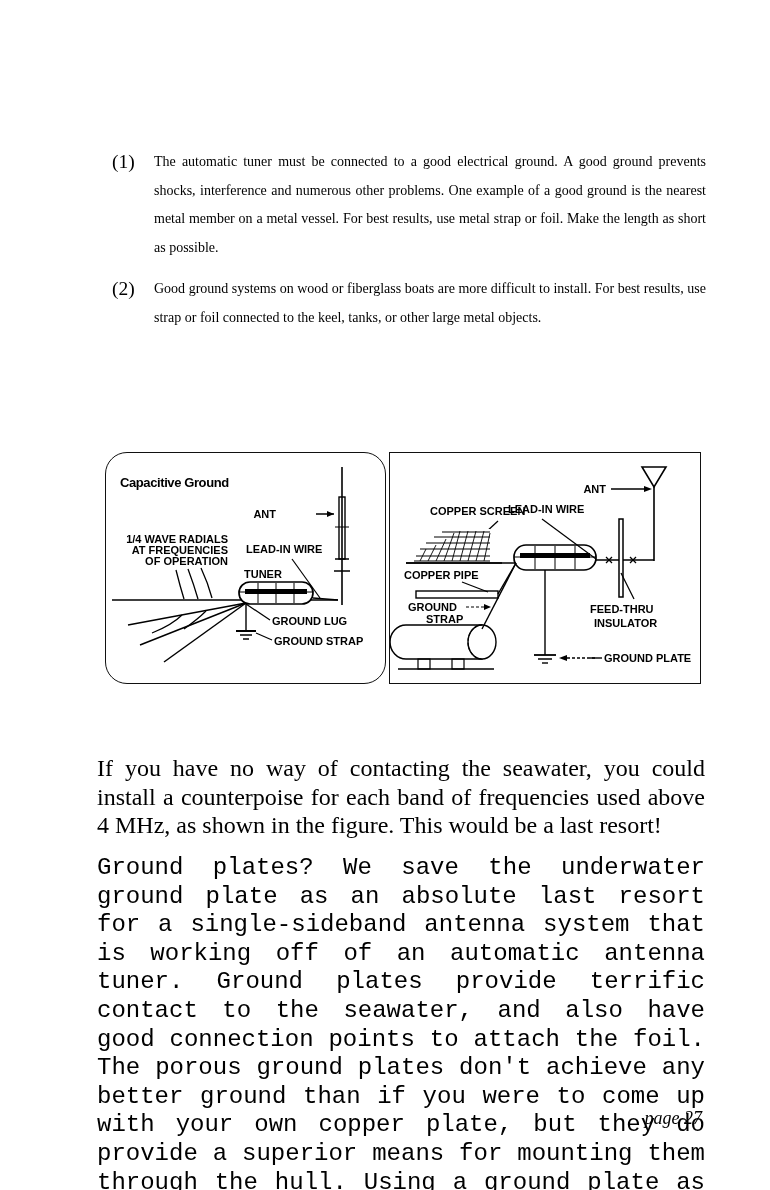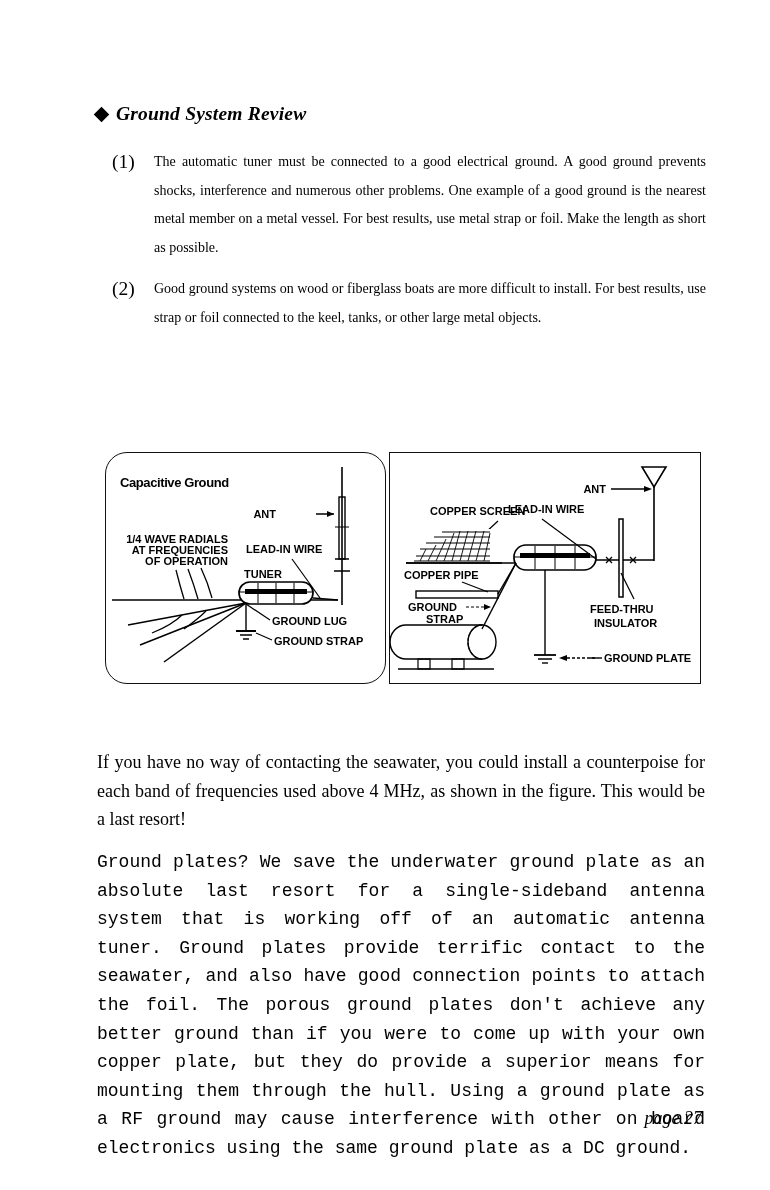--- a/index.html
+++ b/index.html
@@ -99,21 +99,21 @@
   }
   .fig-box.left  { left: 0px;   width: 281px; border-radius: 22px; }
   .fig-box.right { left: 284px; width: 312px; }
   .fig-box svg { display: block; }
 
   
   .bodytext {
     position: absolute;
     left: 97px;
     width: 608px;
-    font-size: 18px;
+    font-size: 24px;
     line-height: 28.6px;
     text-align: justify;
     text-justify: inter-word;
   }
   #para-counterpoise { top: 730px; }
   #para-groundplates { top: 830px; font-family: Liberation Mono, monospace; }
 
   
   .footer {
     position: absolute;
@@ -136,24 +136,20 @@
     font-size: 13px;
     fill: #000;
     letter-spacing: -0.4px;
   }
 </style>
 </head>
 <body>
 
 <div class="page">
 
-  <div class="section-head">
-    <span class="diamond-bullet"></span>
-    <span class="section-head-title">Ground System Review</span>
-  </div>
 
   <div class="numlist">
 
     <div class="numitem">
       <div class="numitem-marker">(1)</div>
       <div class="numitem-body">The automatic tuner must be connected to a good electrical ground. A good ground prevents shocks, interference and numerous other problems. One example of a good ground is the nearest metal member on a metal vessel. For best results, use metal strap or foil. Make the length as short as possible.</div>
     </div>
 
     <div class="numitem">
       <div class="numitem-marker">(2)</div>

